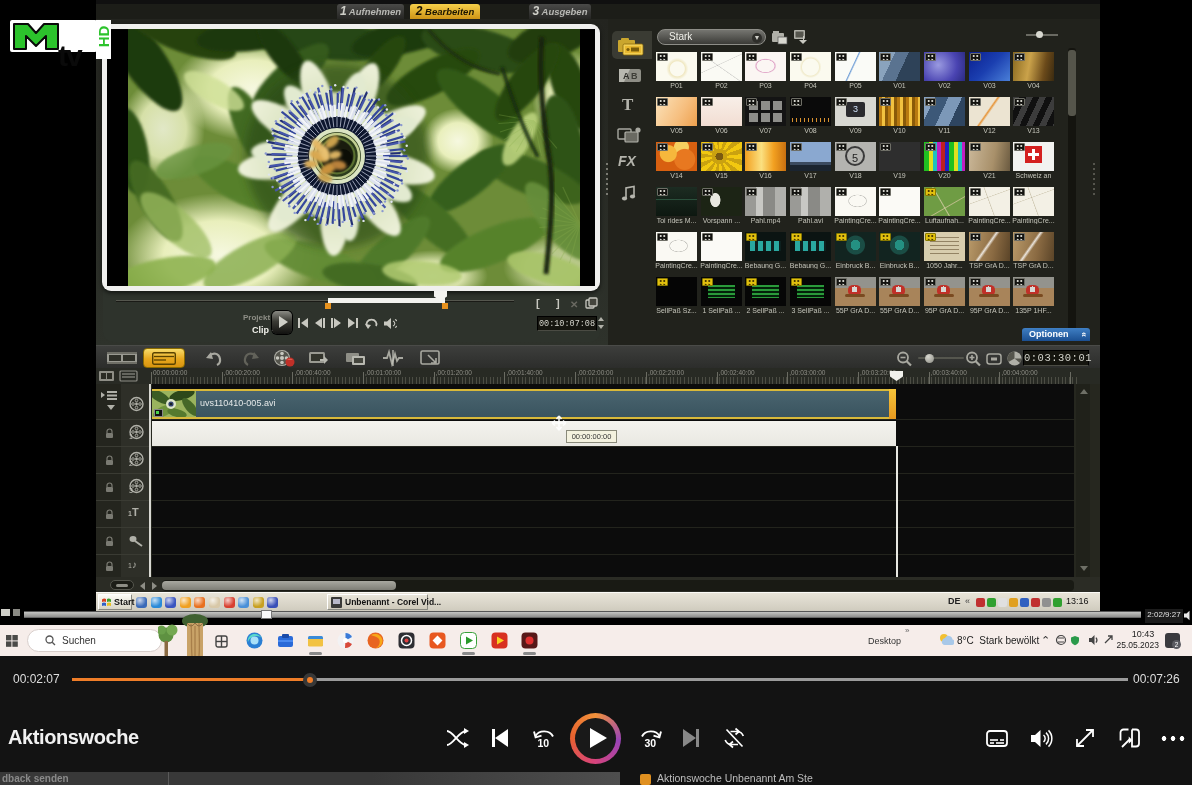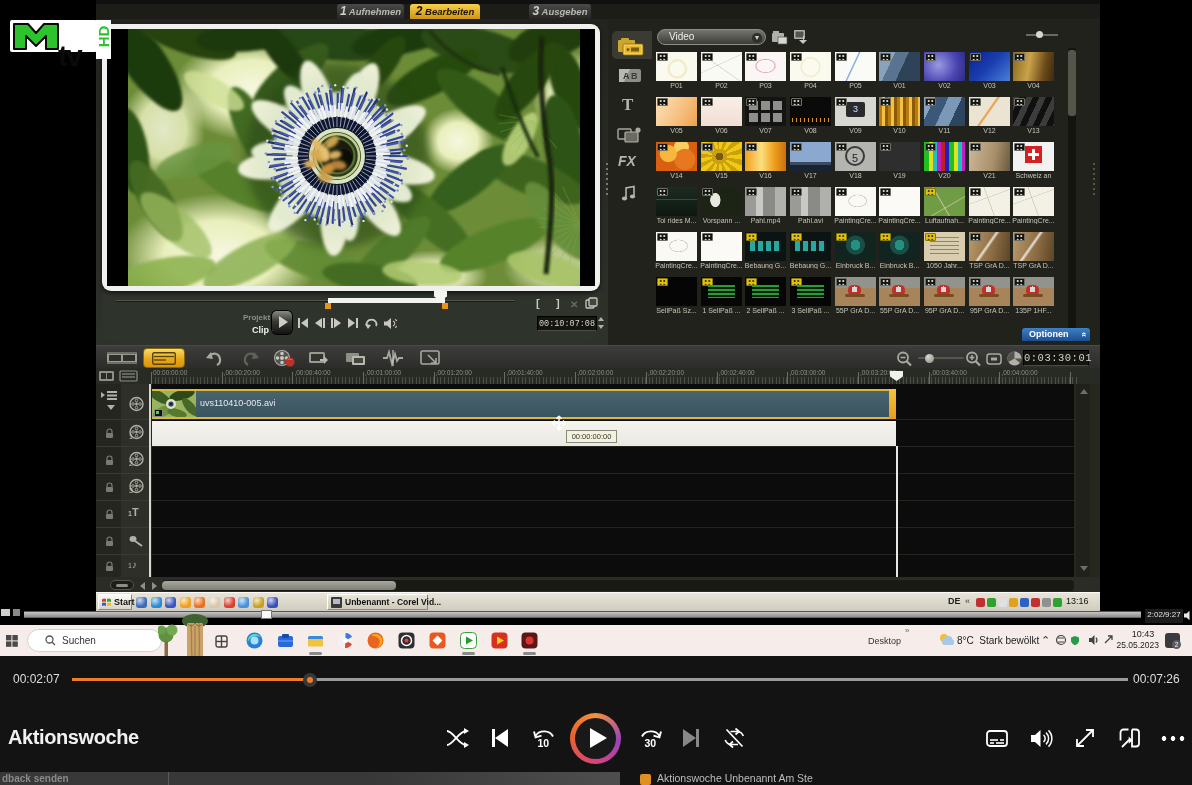--- a/index.html
+++ b/index.html
@@ -579,21 +579,21 @@
 </svg>
 <div class="ab" style="left:618px;top:153px;font-size:14px;font-weight:bold;font-style:italic;color:#b4b4ac;">FX</div>
 <svg class="ab" style="left:620px;top:185px;" width="18" height="18" viewBox="0 0 18 18">
 <path d="M6,13 V3 l8,-1.5 V11" stroke="#b4b4ac" stroke-width="1.6" fill="none"></path>
 <ellipse cx="4.5" cy="13.5" rx="2.6" ry="2" fill="#b4b4ac"></ellipse>
       <ellipse cx="12.5" cy="11.5" rx="2.6" ry="2" fill="#b4b4ac"></ellipse>
 </svg>
 <div class="ab" style="left:606px;top:163px;width:2px;height:34px;background:repeating-linear-gradient(#7a7a72 0 2px,transparent 2px 5px);"></div>
 <div class="ab" style="left:1093px;top:163px;width:2px;height:34px;background:repeating-linear-gradient(#55554d 0 2px,transparent 2px 5px);"></div>
 <div class="ab" style="left:657px;top:29px;width:109px;height:16px;border-radius:8px;background:linear-gradient(#757570,#3b3b37);border:1px solid #8e8e88;color:#f0f0ea;font-size:10px;line-height:14px;">
-<span style="margin-left:11px;">Video</span>
+<span style="margin-left:11px;">Stark</span>
 <span class="ab" style="right:3px;top:3px;width:10px;height:10px;border-radius:50%;background:#2e2e2a;color:#cfcfc8;font-size:7px;text-align:center;line-height:10px;">▼</span></div>
 <svg class="ab" style="left:771px;top:29px;" width="17" height="16" viewBox="0 0 17 16">
 <rect x="1" y="4" width="12" height="9" rx="1" fill="#b0b0a8"></rect>
       <rect x="2" y="2" width="6" height="3" fill="#b0b0a8"></rect>
 <rect x="7" y="8" width="9" height="7" fill="#d8d8d0" stroke="#555" stroke-width="0.7"></rect>
 </svg>
 <svg class="ab" style="left:793px;top:29px;" width="17" height="16" viewBox="0 0 17 16">
 <rect x="1" y="1" width="11" height="9" rx="1" fill="#b0b0a8"></rect>
       <rect x="2.5" y="2.5" width="8" height="6" fill="#55554d"></rect>
 <path d="M12,8 v4 h-4 l4,4 4,-4 h-3 v-4 z" fill="#c8c8c0" transform="translate(-2,-1)"></path>

